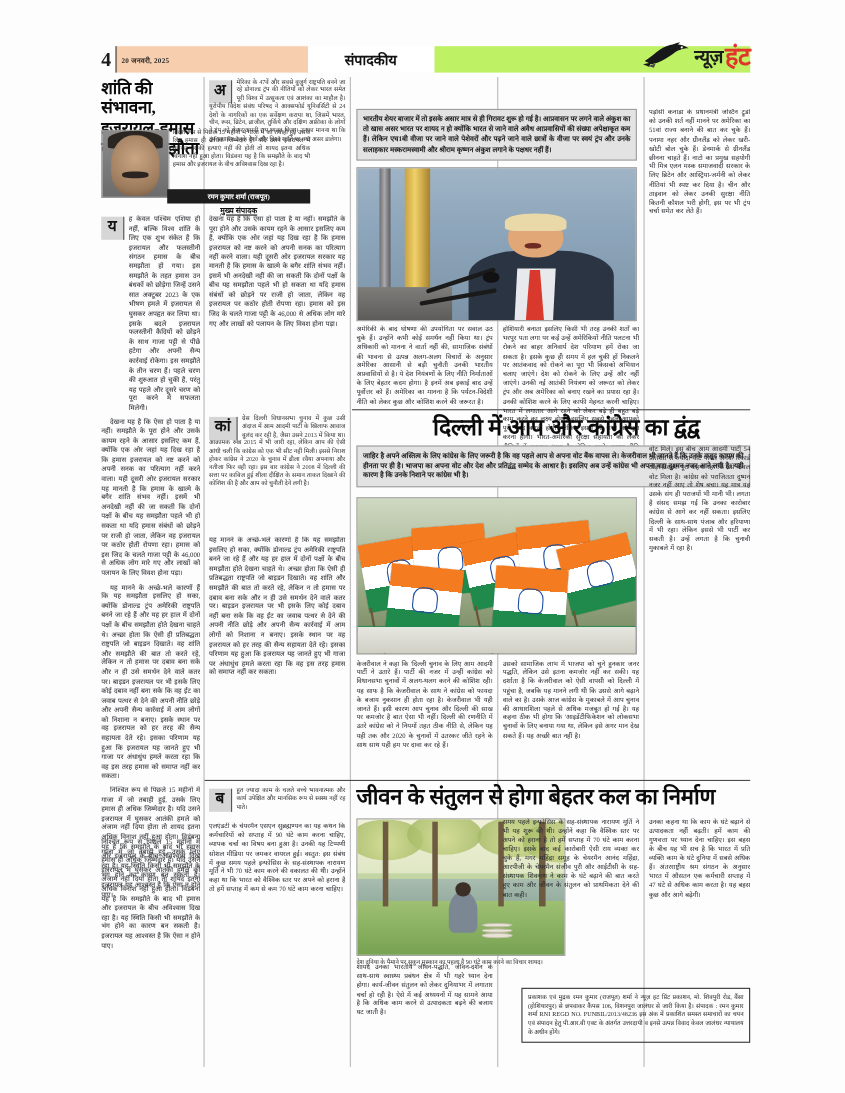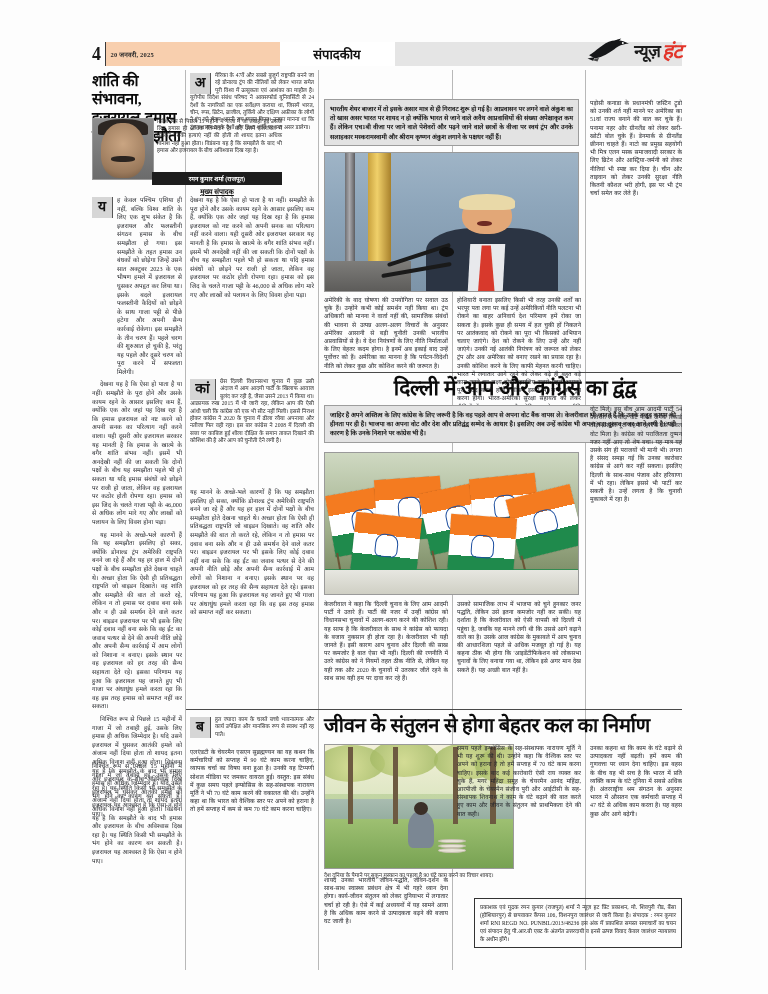--- a/index.html
+++ b/index.html
@@ -52,44 +52,43 @@
     flex: 0 0 115px;
     background: #ffffff;
     display: flex; align-items: center; justify-content: center;
   }
   .section-title {
     font-size: 13px;
     font-weight: bold;
     color: #111;
   }
   .band-right {
-    background: #e5e5e5;
+    background: #bef264;
     flex: 1 1 auto;
     position: relative;
   }
   .logo-box {
     position: absolute;
     right: 0px; top: -8px;
     width: 140px; height: 32px;
     display: flex; align-items: center; justify-content: flex-end;
     gap: 2px;
   }
   .logo-bird {
     width: 46px; height: 28px;
     position: relative;
     flex: 0 0 auto;
   }
   .logo-word1 {
     font-size: 17px; font-weight: bold; color: #1b1b1b;
     letter-spacing: -0.5px;
   }
   .logo-word2 {
-    font-size: 20px; font-weight: bold; color: #e2342a;
+    font-size: 23px; font-weight: bold; color: #e2342a;
     letter-spacing: -0.5px;
-    font-style: italic;
   }
 
   
   .col { position: absolute; }
   .rule-v {
     position: absolute;
     width: 1px;
     background: #b8b8b8;
   }
   .rule-h {

